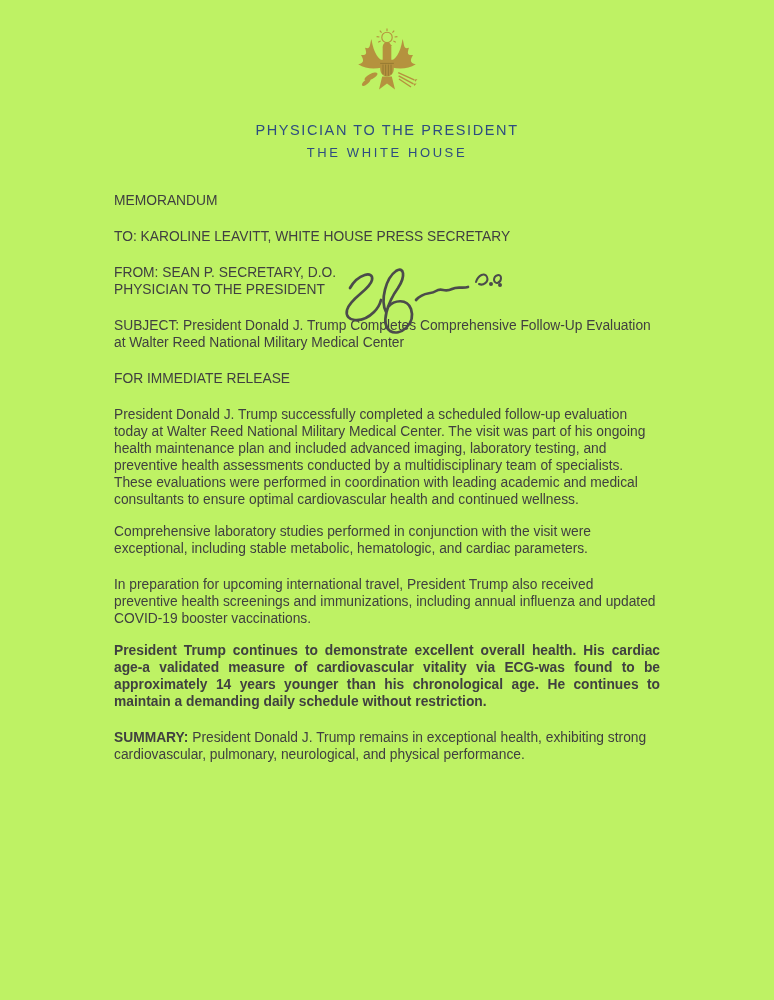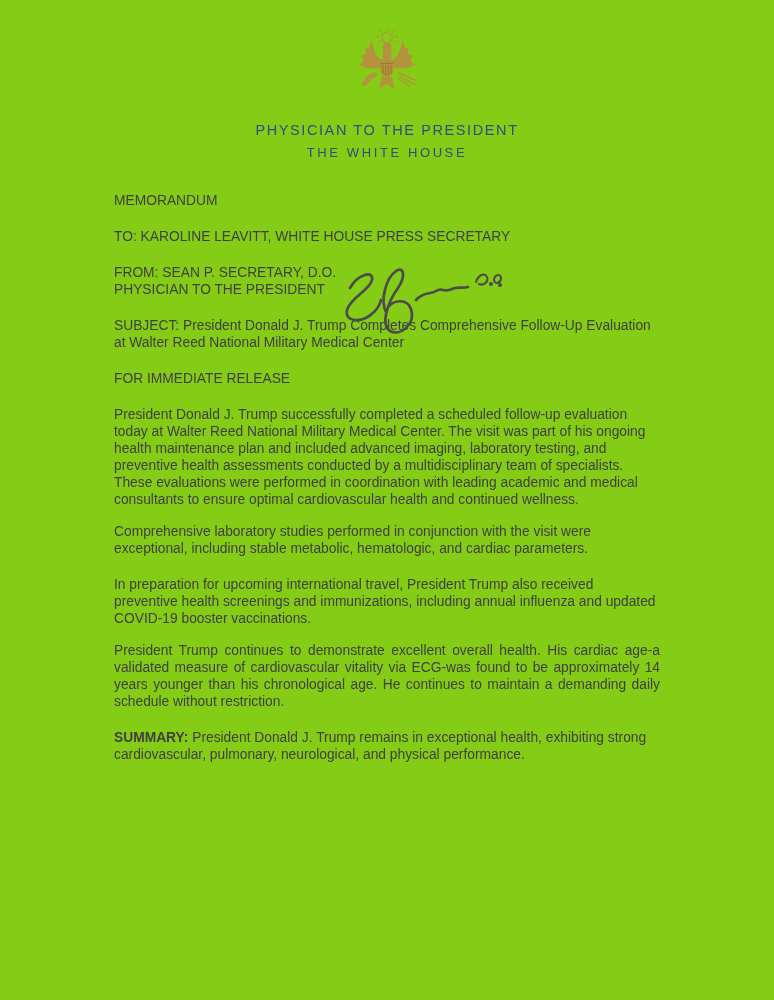--- a/index.html
+++ b/index.html
@@ -2,21 +2,21 @@
 <html><head>
 <meta charset="utf-8">
 <style>
   * { box-sizing: border-box; }
   html, body { margin: 0; padding: 0; background: #ffffff; }
   .page {
     position: relative;
     width: 774px;
     height: 1000px;
     margin: 0 auto;
-    background: #84cc16;
+    background: #bef264;
     font-family: "Liberation Sans", sans-serif;
     color: #3f3f3f;
     overflow: hidden;
   }
   .letterhead {
     padding-top: 27px;
     text-align: center;
   }
   .seal { display: inline-block; line-height: 0; }
   .seal svg { width: 104px; height: 80px; }
@@ -37,21 +37,21 @@
   .content {
     padding: 0 114px;
     font-size: 13.8px;
     line-height: 17px;
     color: #404040;
   }
   .content p { margin: 0; }
   .block { margin-top: 19px !important; }
   .first-block { margin-top: 32px !important; }
   .para { margin-top: 15px !important; }
-  .justify { text-align: justify; }
+  .justify { text-align: justify; font-weight: bold; }
   .from-block p { margin: 0; }
   strong { font-weight: bold; }
   .signature {
     position: absolute;
     left: 334px;
     top: 262px;
     width: 168px;
     height: 78px;
     pointer-events: none;
   }

